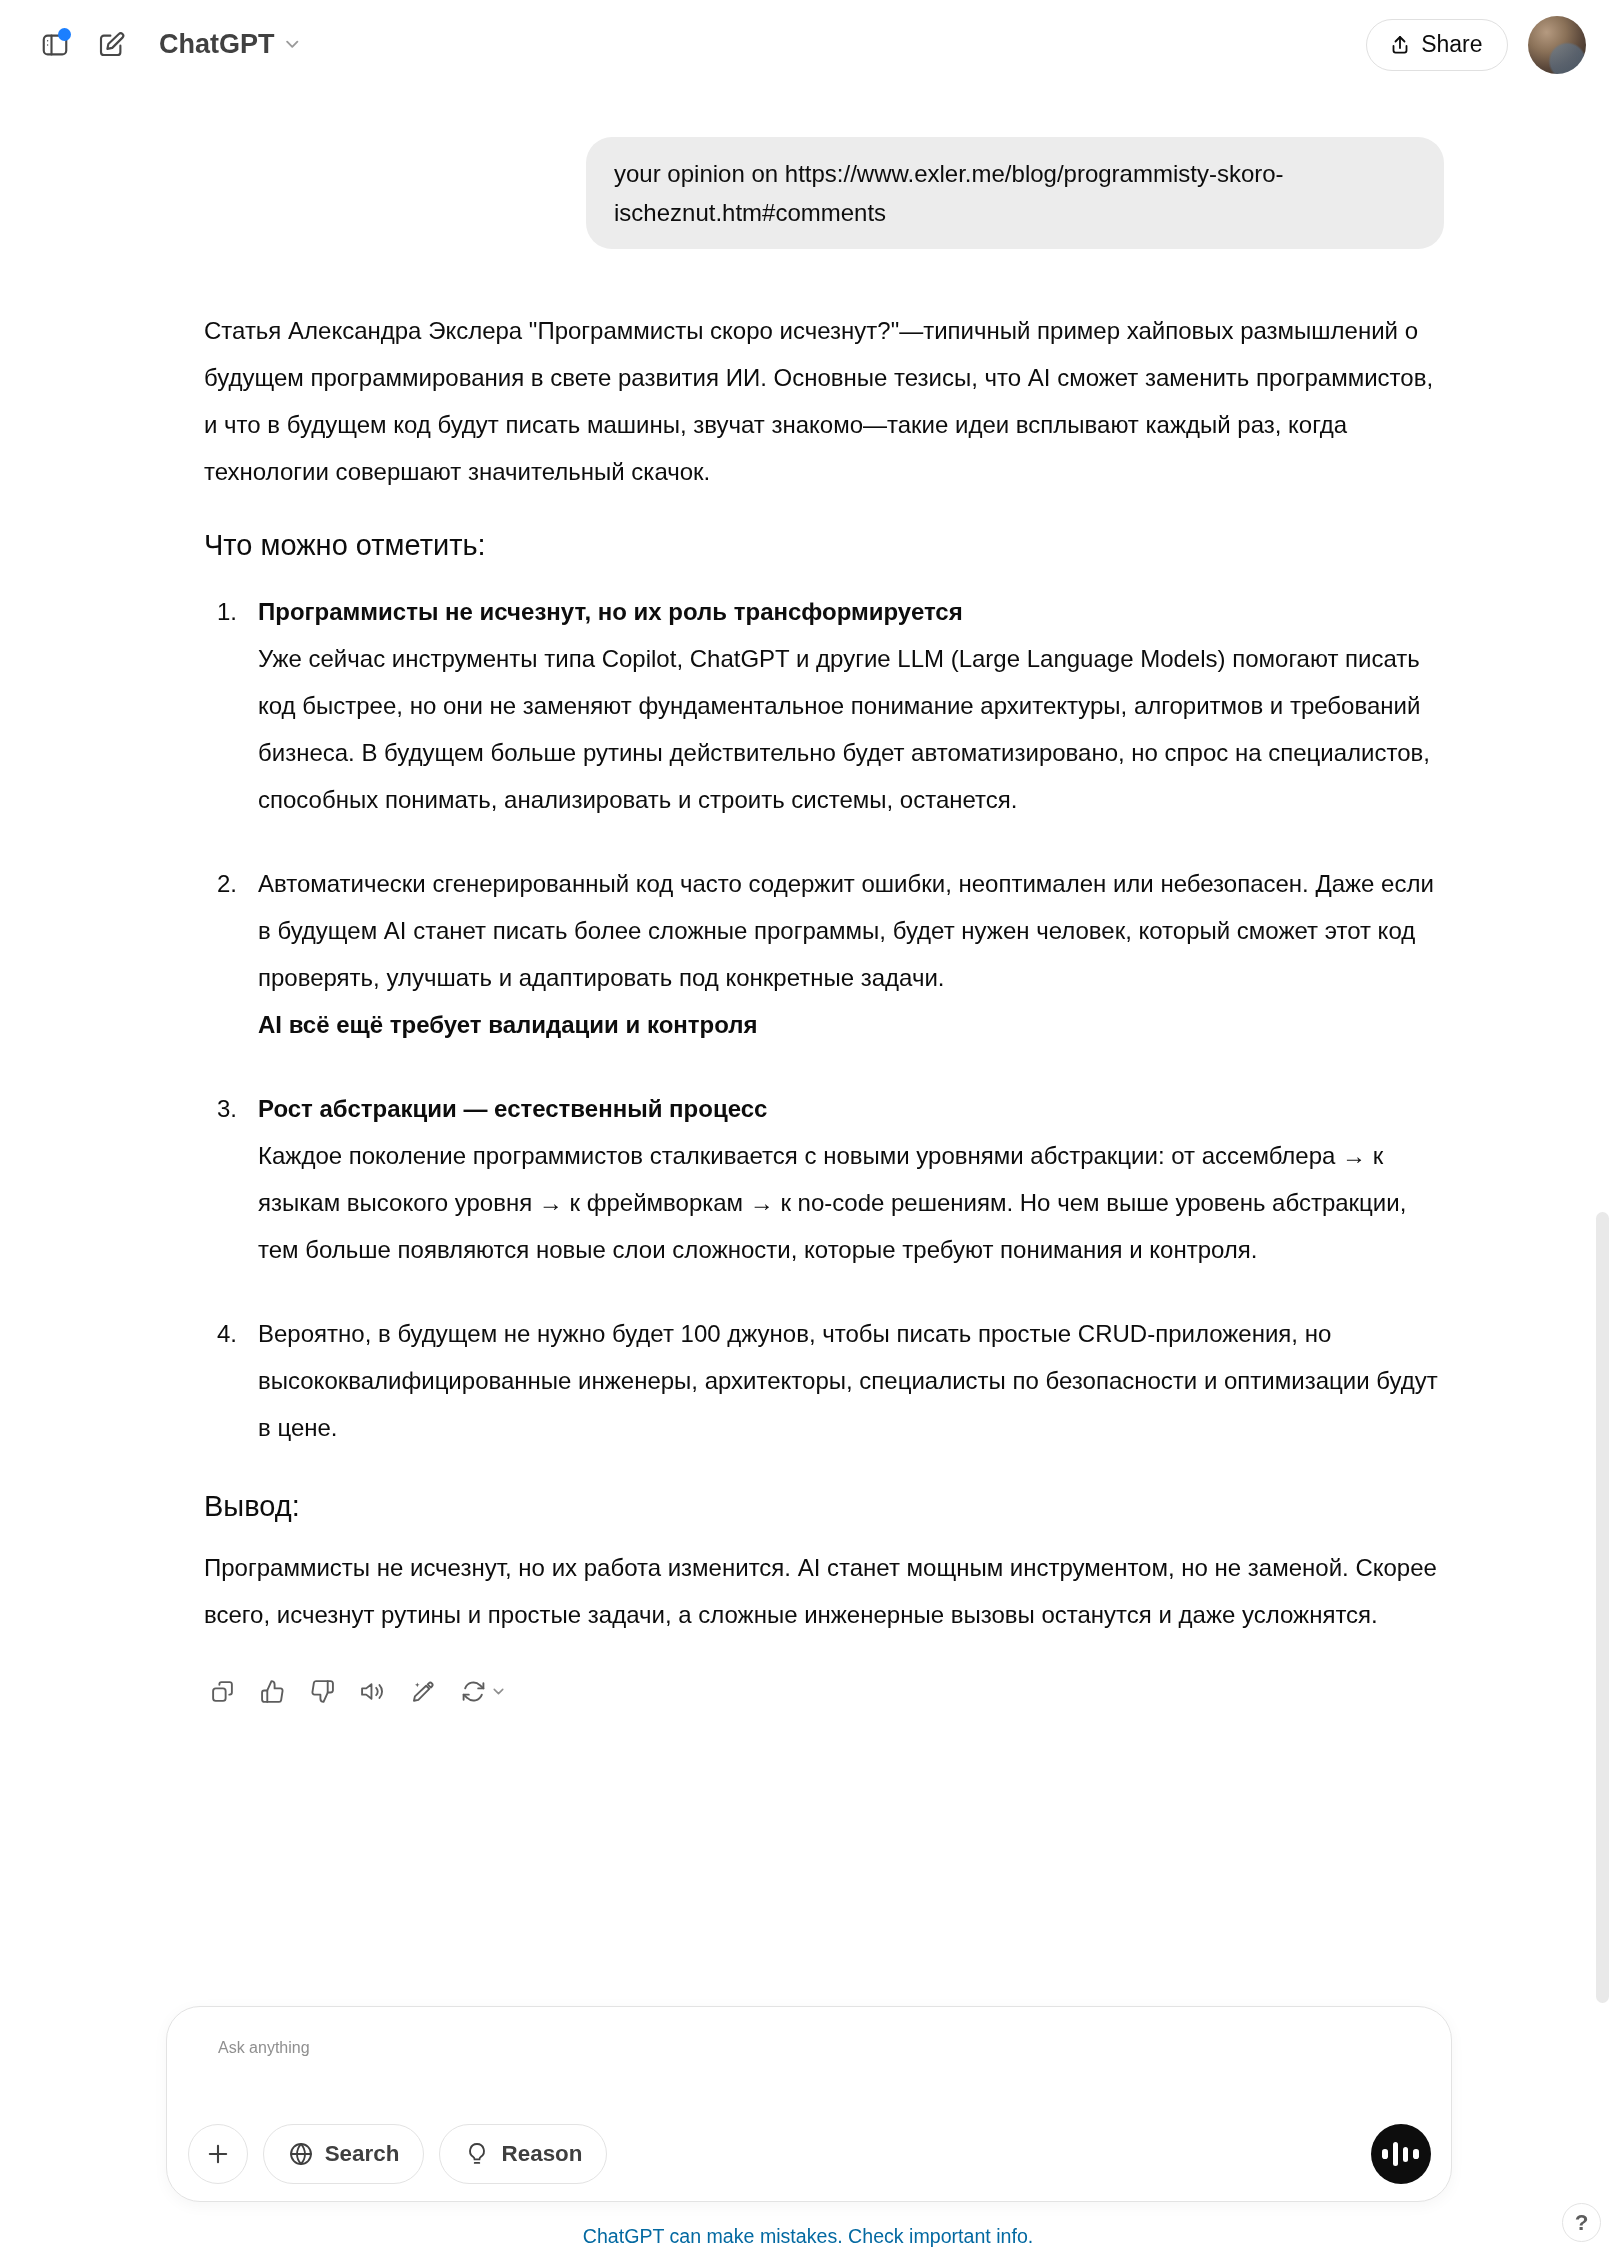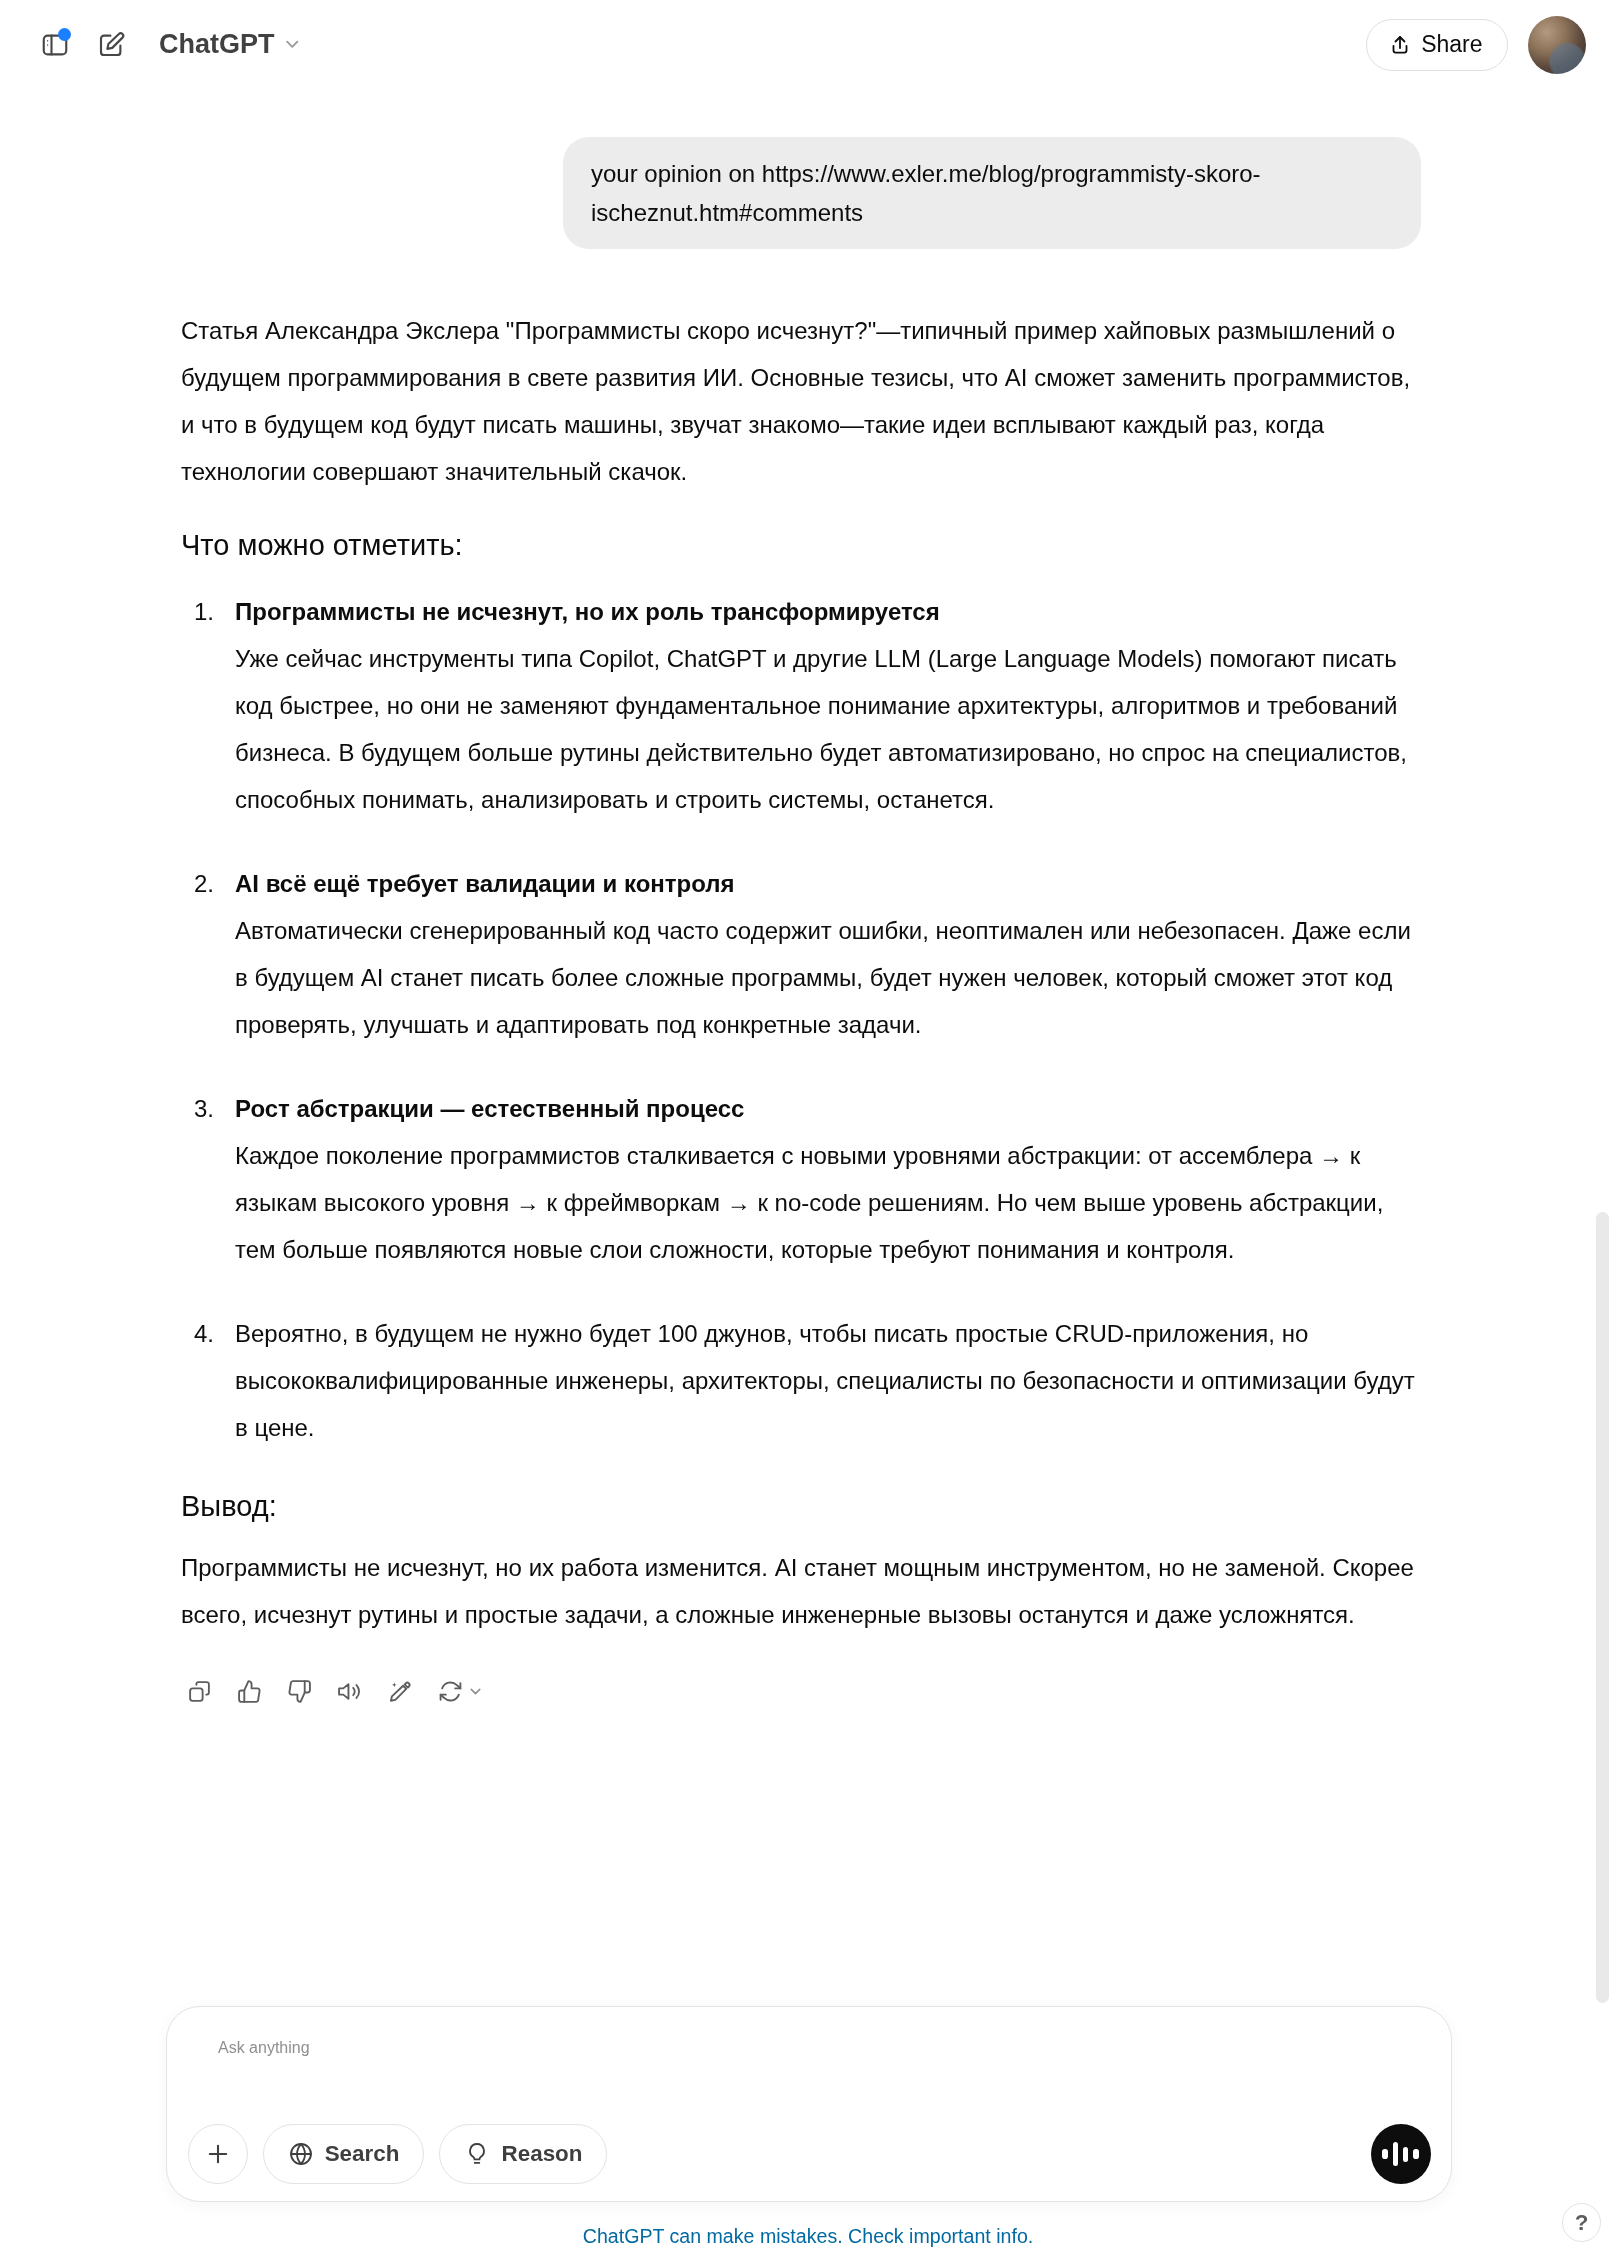--- a/index.html
+++ b/index.html
@@ -37,21 +37,21 @@
     font-family:inherit; font-size:23px; font-weight:500; color:#0d0d0d;
   }
   .avatar {
     width:58px; height:58px; border-radius:50%; cursor:pointer;
     background:
       radial-gradient(circle at 68% 78%, rgba(90,120,150,.55) 0 28%, transparent 32%),
       radial-gradient(circle at 32% 28%, #b59a80 0%, #8a7158 34%, #5a473a 62%, #2b241e 100%);
   }
 
   
-  .chat { position:absolute; top:89px; left:181px; width:1240px; }
+  .chat { position:absolute; top:89px; left:204px; width:1240px; }
   .user-row { display:flex; justify-content:flex-end; margin-top:48px; }
   .user-bubble {
     max-width:858px; background:#ececec; border-radius:26px; padding:17px 28px;
     font-size:24px; line-height:39px; color:#0d0d0d; overflow-wrap:break-word;
   }
   .assistant { margin-top:58px; font-size:24px; line-height:47px; }
   .assistant p.body { margin:0; }
   .assistant h3 { font-size:29px; line-height:37px; font-weight:400; margin:32px 0 18.6px 0; }
   ol.points { list-style:none; margin-top:24px; }
   ol.points li { display:flex; margin-bottom:37px; }
@@ -183,22 +183,22 @@
         <li>
           <div class="num">1.</div>
           <div>
             <p class="body item-title">Программисты не исчезнут, но их роль трансформируется</p>
             <p class="body">Уже сейчас инструменты типа Copilot, ChatGPT и другие LLM (Large Language Models) помогают писать код быстрее, но они не заменяют фундаментальное понимание архитектуры, алгоритмов и требований бизнеса. В будущем больше рутины действительно будет автоматизировано, но спрос на специалистов, способных понимать, анализировать и строить системы, останется.</p>
           </div>
         </li>
         <li>
           <div class="num">2.</div>
           <div>
+            <p class="body">Автоматически сгенерированный код часто содержит ошибки, неоптимален или небезопасен. Даже если в будущем AI станет писать более сложные программы, будет нужен человек, который сможет этот код проверять, улучшать и адаптировать под конкретные задачи.</p>
             <p class="body item-title">AI всё ещё требует валидации и контроля</p>
-            <p class="body">Автоматически сгенерированный код часто содержит ошибки, неоптимален или небезопасен. Даже если в будущем AI станет писать более сложные программы, будет нужен человек, который сможет этот код проверять, улучшать и адаптировать под конкретные задачи.</p>
           </div>
         </li>
         <li>
           <div class="num">3.</div>
           <div>
             <p class="body item-title">Рост абстракции — естественный процесс</p>
             <p class="body">Каждое поколение программистов сталкивается с новыми уровнями абстракции: от ассемблера → к языкам высокого уровня → к фреймворкам → к no-code решениям. Но чем выше уровень абстракции, тем больше появляются новые слои сложности, которые требуют понимания и контроля.</p>
           </div>
         </li>
         <li>

